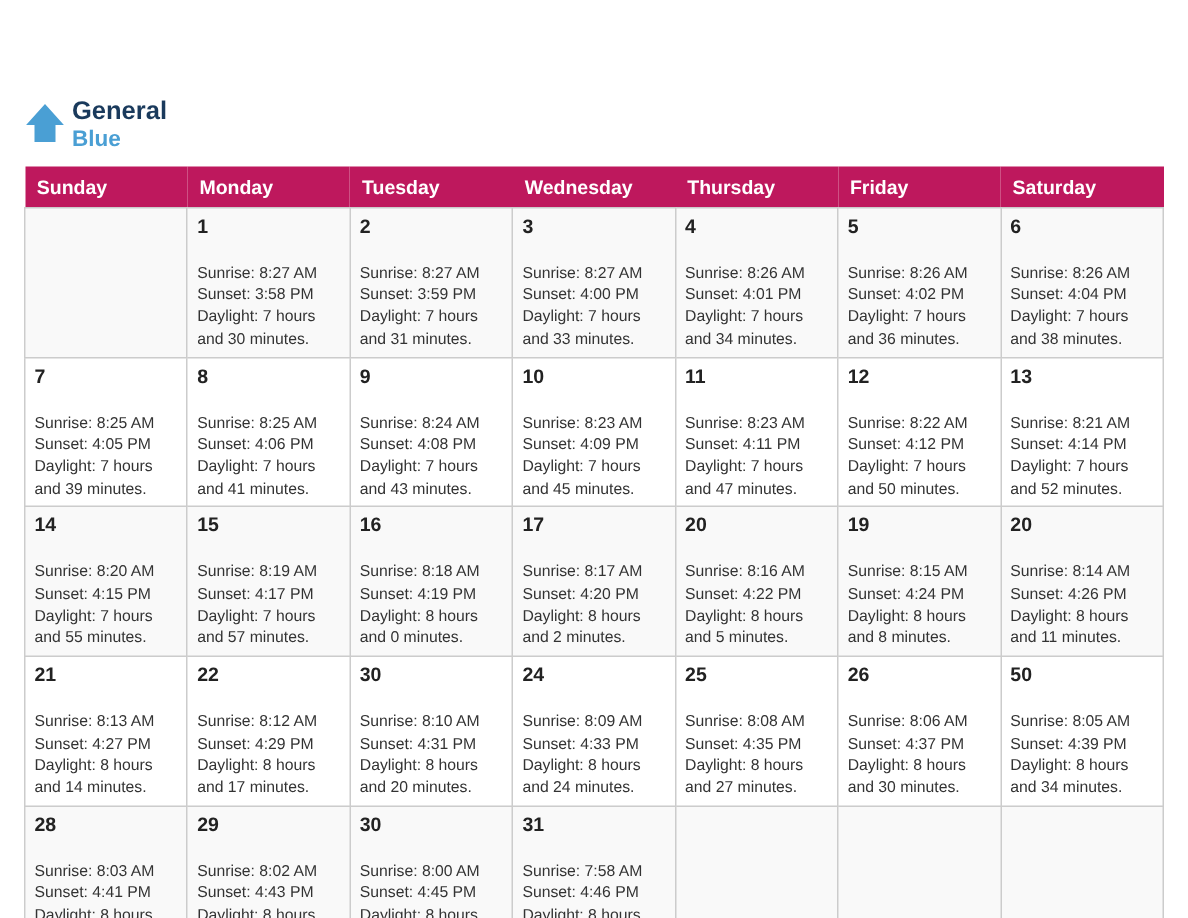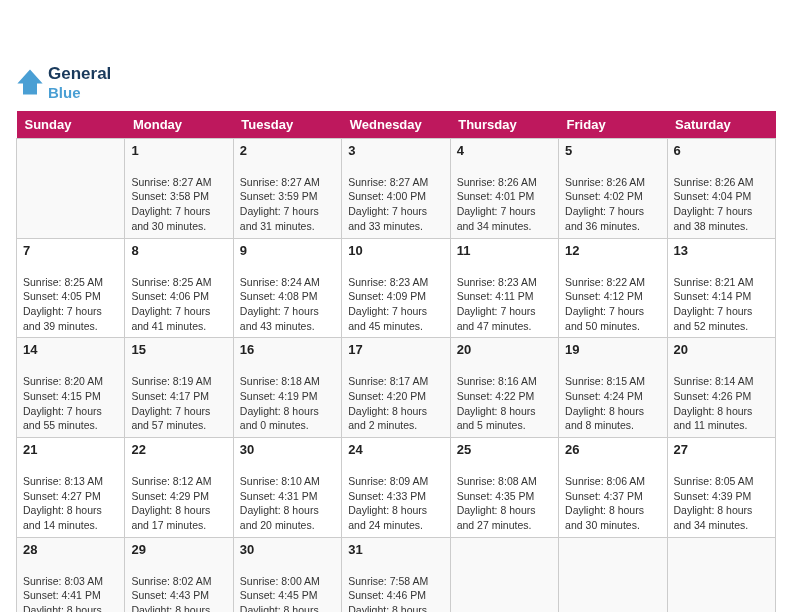--- a/index.html
+++ b/index.html
@@ -272,21 +272,21 @@
           Sunrise: 8:08 AM<br>Sunset: 4:35 PM<br>Daylight: 8 hours and 27 minutes.
         </div>
         </td>
         <td>
           <span class="day-number">26</span>
         <div class="day-info">
           Sunrise: 8:06 AM<br>Sunset: 4:37 PM<br>Daylight: 8 hours and 30 minutes.
         </div>
         </td>
         <td>
-          <span class="day-number">27</span>
+          <span class="day-number">50</span>
         <div class="day-info">
           Sunrise: 8:05 AM<br>Sunset: 4:39 PM<br>Daylight: 8 hours and 34 minutes.
         </div>
         </td>
       </tr>
       <tr>
         <td>
           <span class="day-number">28</span>
         <div class="day-info">
           Sunrise: 8:03 AM<br>Sunset: 4:41 PM<br>Daylight: 8 hours and 37 minutes.

